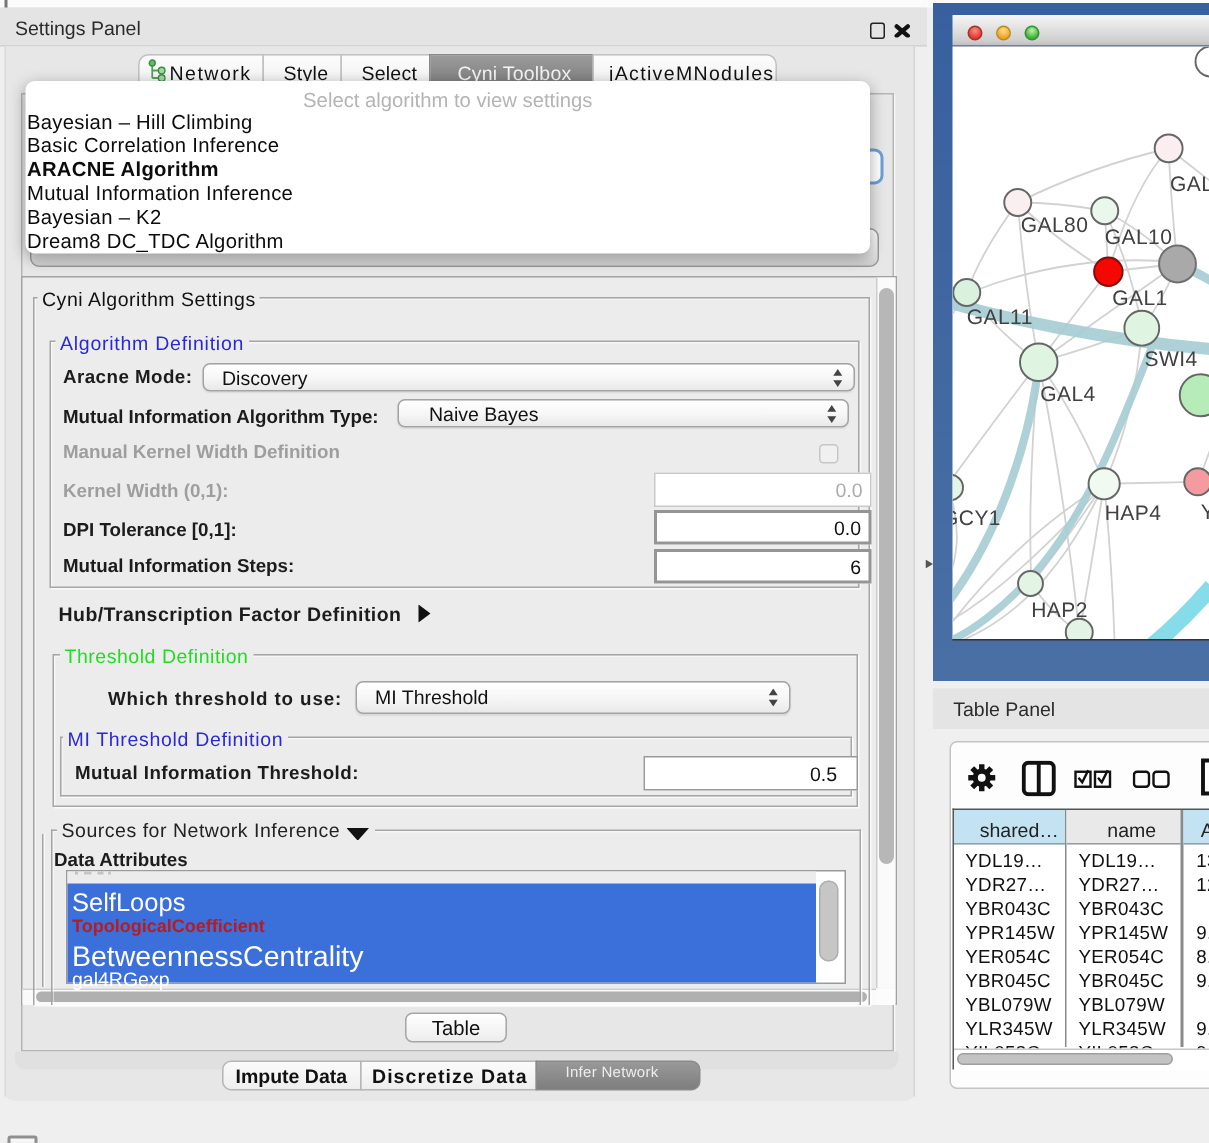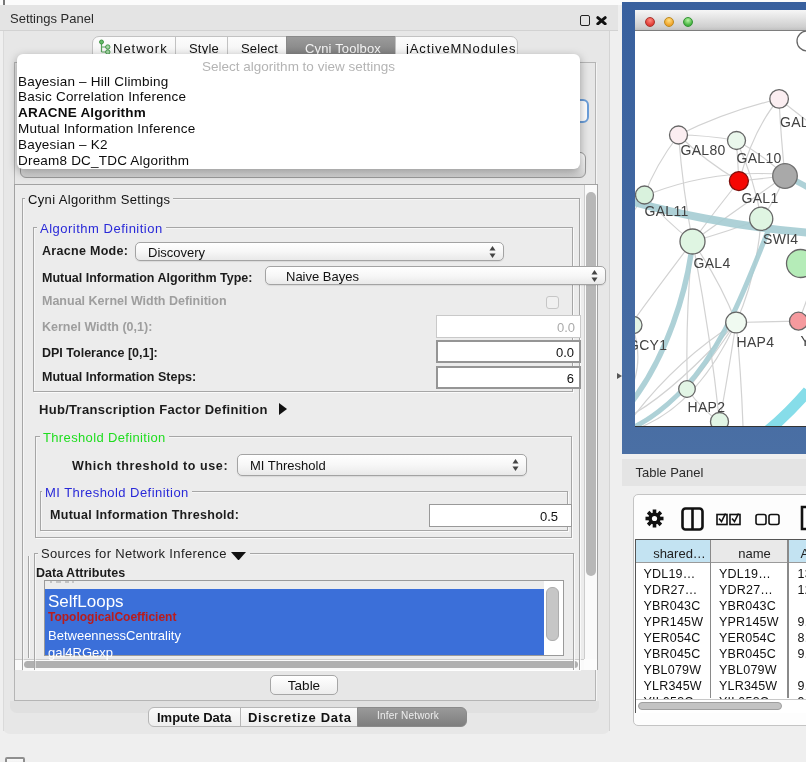--- a/index.html
+++ b/index.html
@@ -71,29 +71,29 @@
 <div class="abs" style="left:24px;top:660.5px;width:554px;height:7px;background:#b0b0b0;border-radius:3.5px;"></div>
 <div class="abs" style="left:584px;top:659px;width:13px;height:11px;background:#fcfcfc;"></div>
 
 <div class="etch" style="left:21.5px;top:198px;width:558.5px;height:472px;border-bottom:none;"></div>
 <div class="gtitle" style="left:25px;top:192px;color:#111;letter-spacing:0.35px;">Cyni Algorithm Settings</div>
 
 <div class="etch" style="left:33px;top:227px;width:540px;height:165px;"></div>
 <div class="gtitle" style="left:37px;top:221px;color:#2929d8;letter-spacing:0.5px;">Algorithm Definition</div>
 
 <div class="lbl" style="left:42px;top:244px;letter-spacing:0.3px;">Aracne Mode:</div>
-<div class="combo" style="left:135px;top:242px;width:369px;height:19px;">
+<div class="combo" style="left:135px;top:242px;width:435px;height:19px;">
   <span class="ct">Discovery</span>
   <svg class="arr" viewBox="0 0 7 12">
       <path d="M3.5,0 L6.5,4.5 H0.5 Z" fill="#444"></path>
       <path d="M3.5,12 L6.5,7.5 H0.5 Z" fill="#444"></path>
     </svg>
 </div>
 <div class="lbl" style="left:42px;top:271px;">Mutual Information Algorithm Type:</div>
-<div class="combo" style="left:265px;top:266px;width:341px;height:19px;">
+<div class="combo" style="left:265px;top:266px;width:301px;height:19px;">
   <span class="ct" style="left:20px;">Naive Bayes</span>
   <svg class="arr" viewBox="0 0 7 12">
       <path d="M3.5,0 L6.5,4.5 H0.5 Z" fill="#444"></path>
       <path d="M3.5,12 L6.5,7.5 H0.5 Z" fill="#444"></path>
     </svg>
 </div>
 <div class="lbl dis" style="left:42px;top:294px;">Manual Kernel Width Definition</div>
 <div class="abs" style="left:546px;top:296px;width:13px;height:13px;border:1px solid #c6c6c6;border-radius:3px;background:#f0f0f0;"></div>
 <div class="lbl dis" style="left:42px;top:319.5px;">Kernel Width (0,1):</div>
 <div class="field" style="left:424px;top:315px;width:145px;height:23px;border:1px solid #c9c9c9;">
@@ -141,21 +141,21 @@
 
 <div class="abs" style="left:43.5px;top:580px;width:520px;height:76px;border:1px solid #9a9a9a;background:#fff;"></div>
 <div class="abs" style="left:44.5px;top:581px;width:499px;height:7.5px;background:#ececec;"></div>
 <div class="abs" style="left:50px;top:580.5px;width:2px;height:2.5px;background:#c2c2c2;"></div>
 <div class="abs" style="left:56px;top:580.5px;width:5px;height:2px;background:#c6c6c6;"></div>
 <div class="abs" style="left:65px;top:580.5px;width:4px;height:2.5px;background:#c4c4c4;"></div>
 <div class="abs" style="left:72px;top:580.5px;width:2px;height:2px;background:#c6c6c6;"></div>
 <div class="abs" style="left:44.5px;top:588.5px;width:499px;height:66.5px;background:#3b6fd9;"></div>
 <div class="abs" style="left:48px;top:591.5px;color:#fff;font-size:17px;">SelfLoops</div>
 <div class="abs" style="left:48px;top:609.5px;color:#b91c1c;font-size:12px;font-weight:bold;">TopologicalCoefficient</div>
-<div class="abs" style="left:48px;top:627.5px;color:#fff;font-size:13px;">BetweennessCentrality</div>
+<div class="abs" style="left:48px;top:627.5px;color:#fff;font-size:19px;">BetweennessCentrality</div>
 <div class="abs" style="left:48px;top:644.5px;color:#fff;font-size:13px;">gal4RGexp</div>
 
 <div class="abs" style="left:546px;top:587px;width:13px;height:54px;background:#c6c6c6;border:1px solid #adadad;border-radius:6px;"></div>
 
 <div class="abs" style="left:270px;top:675px;width:68px;height:20px;border:1px solid #a6a6a6;border-radius:5px;background:linear-gradient(#ffffff,#ededed);"></div>
 <div class="abs" style="left:270px;top:678px;width:68px;text-align:center;font-size:13.5px;color:#111;">Table</div>
 
 <div class="abs" style="left:10px;top:700.5px;width:589px;height:12px;background:#e0e0e0;border-radius:0 0 7px 7px;"></div>
 <div class="abs" style="left:148px;top:706.5px;width:93px;height:20px;border:1px solid #b6b6b6;border-radius:6px 0 0 6px;background:linear-gradient(#fbfbfb,#eeeeee);"></div>
 <div class="abs" style="left:240px;top:706.5px;width:118px;height:20px;border:1px solid #b6b6b6;background:linear-gradient(#fbfbfb,#eeeeee);"></div>

